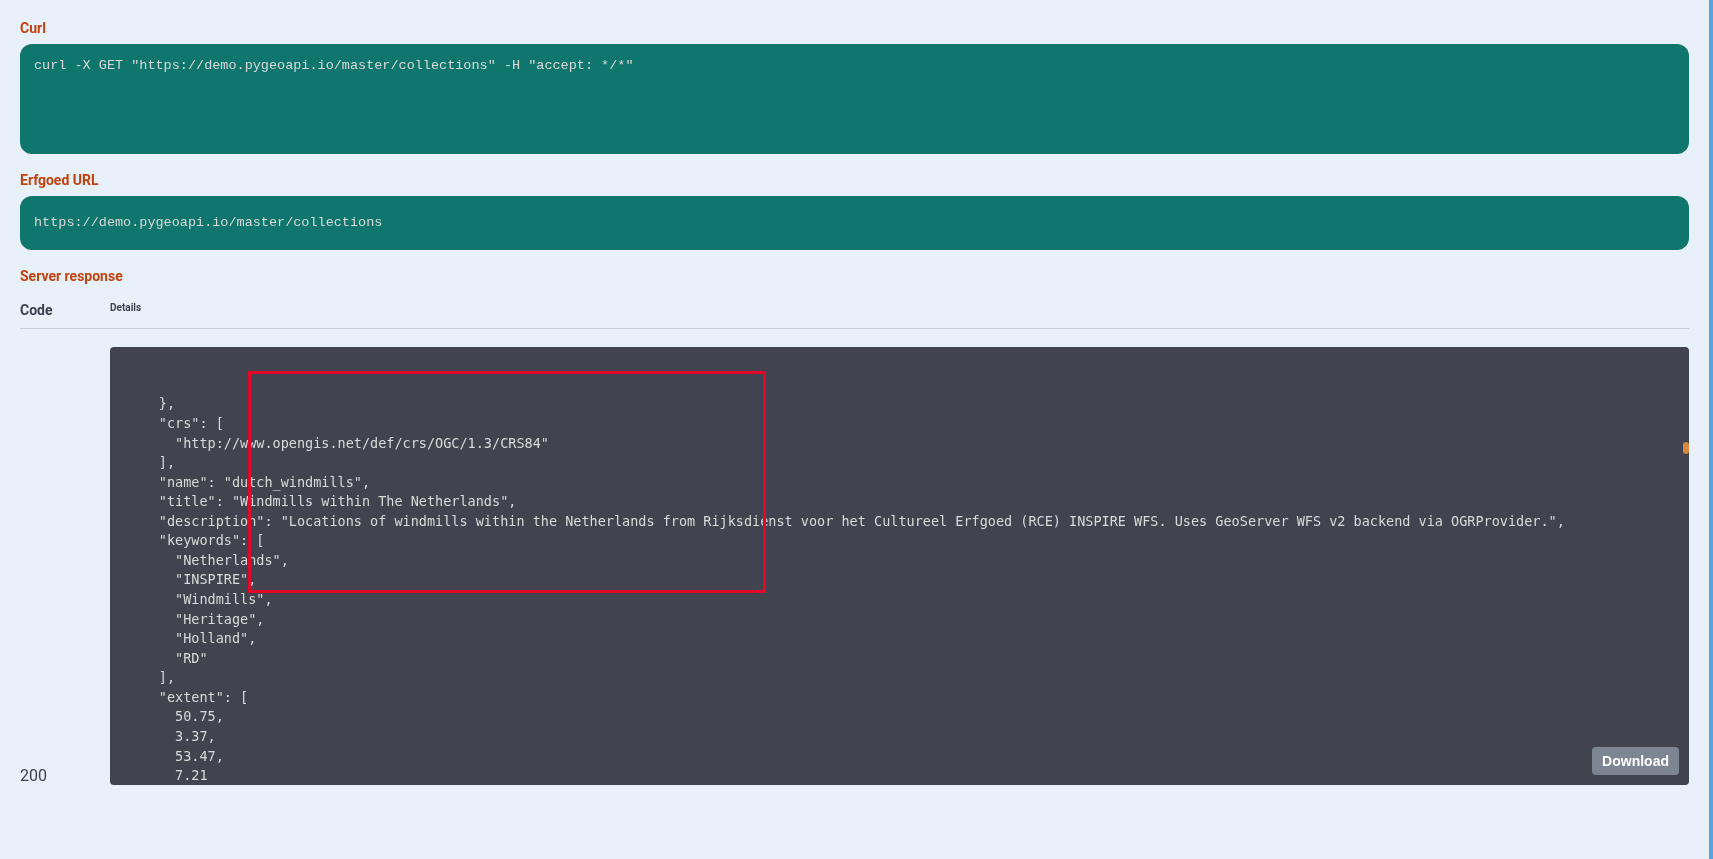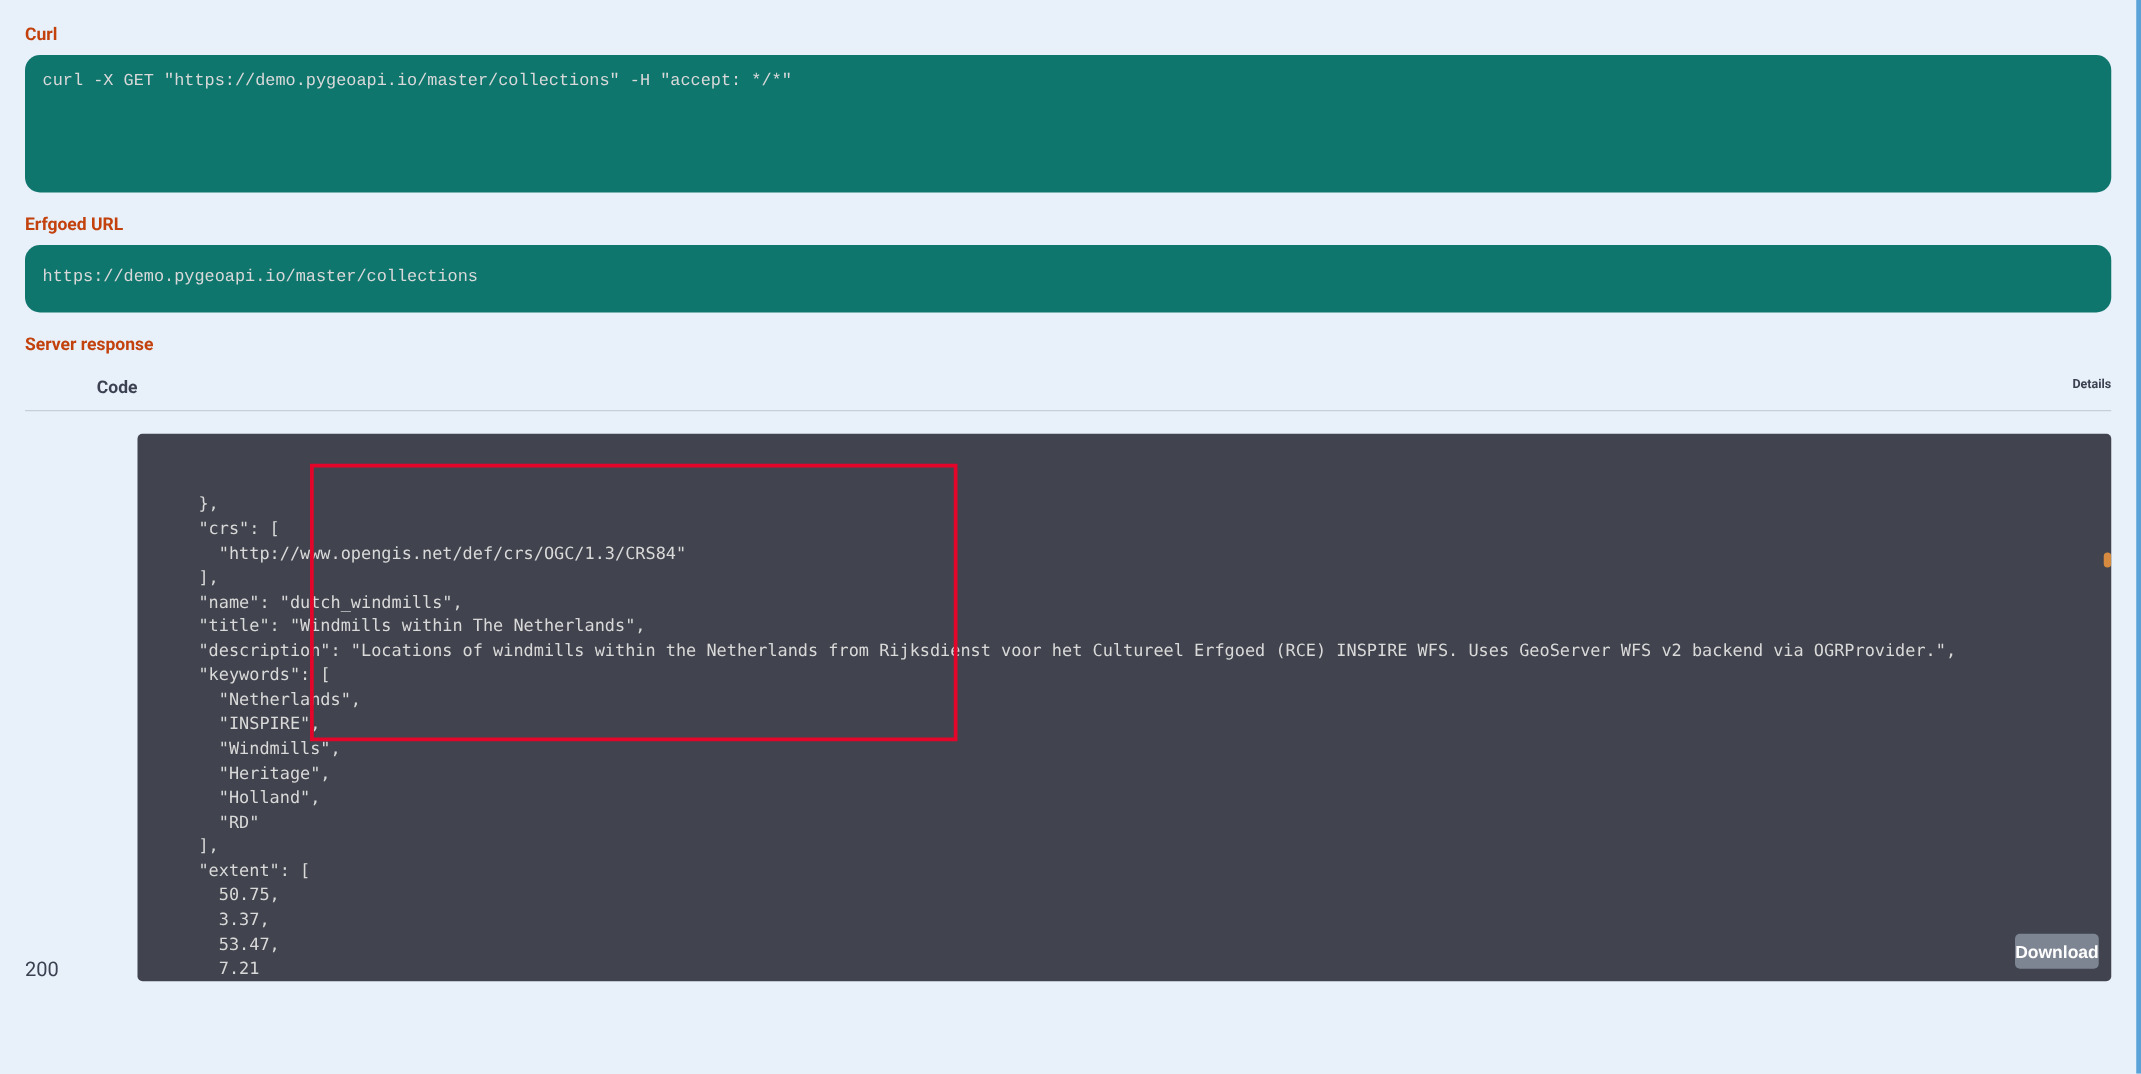--- a/index.html
+++ b/index.html
@@ -41,21 +41,20 @@
   }
   .url-block {
     margin-bottom: 18px;
     padding: 17px 14px;
   }
   .table-headers {
     display: flex;
     border-bottom: 1px solid #c8ced8;
     padding: 10px 0 10px 0;
     margin-top: 6px;
-    text-align: right;
   }
   .col-code {
     width: 90px;
     font-weight: 700;
     font-size: 14px;
   }
   .col-details {
     flex: 1;
     font-weight: 700;
     font-size: 10px;
@@ -104,21 +103,21 @@
     height: 222px;
     pointer-events: none;
   }
   .download-btn {
     position: absolute;
     right: 10px;
     bottom: 10px;
     background: #7d8492;
     color: #fff;
     border: none;
-    padding: 6px 0;
+    padding: 6px 10px;
     font-size: 14px;
     font-weight: 600;
     border-radius: 4px;
     cursor: pointer;
   }
   .scroll-thumb {
     position: absolute;
     right: 0;
     top: 95px;
     width: 6px;

